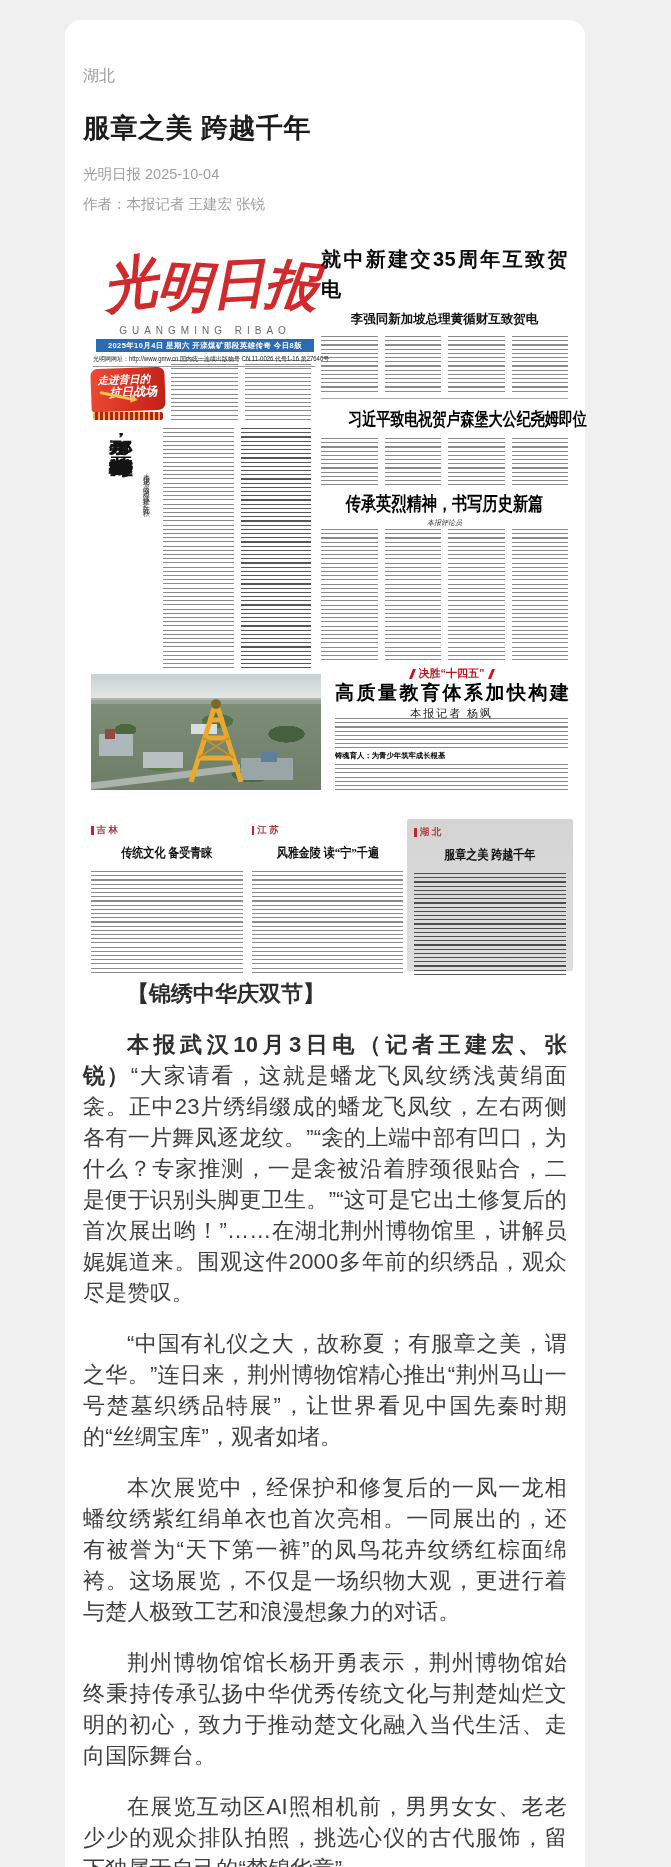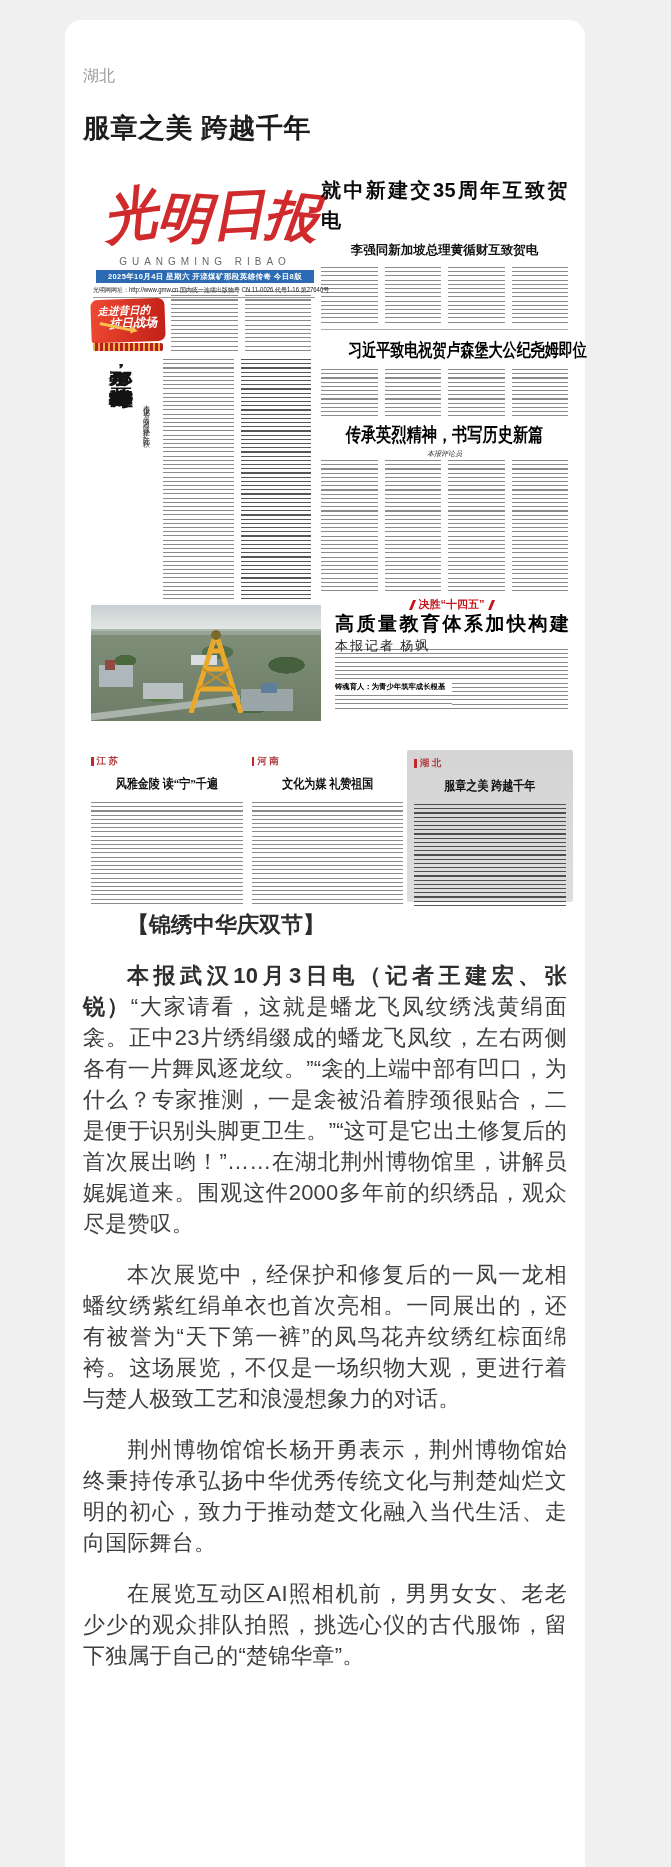--- a/index.html
+++ b/index.html
@@ -51,22 +51,22 @@
   #txtB{left:230px;top:212px;width:247px;height:50px;}
   #hl3{left:230px;top:266px;width:247px;font-weight:800;font-size:19px;line-height:24px;color:#000;
     white-space:nowrap;text-align:center;transform:scaleX(.8);transform-origin:center;}
   #byl3{left:230px;top:292px;width:247px;text-align:center;font-size:7px;color:#222;font-style:italic;}
   #txtC{left:230px;top:303px;width:247px;height:132px;}
   #tag4{left:244px;top:440px;width:233px;display:flex;align-items:center;justify-content:center;gap:5px;
     color:#c3151b;font-weight:700;font-size:11px;font-family:"Liberation Sans",sans-serif;}
   .slash{display:inline-block;width:4px;height:12px;background:#c3151b;transform:skewX(-22deg);}
   .slash.small{width:3px;height:10px;}
   #hl4{left:244px;top:454px;width:233px;text-align:left;font-weight:800;font-size:19px;color:#000;letter-spacing:2.5px;white-space:nowrap;}
-  #byl4{left:244px;top:480px;width:233px;text-align:left;font-size:13px;color:#222;letter-spacing:2px;}
-  #txtD{left:244px;top:492px;width:233px;height:60px;display:flex;}
+  #byl4{left:244px;top:480px;width:233px;text-align:center;font-size:11px;color:#222;letter-spacing:2px;}
+  #txtD{left:244px;top:492px;width:233px;height:72px;display:flex;flex-direction:column;}
   #txtD .dcol{flex:1;display:flex;flex-direction:column;}
   #subhead4{font-size:7.5px;font-weight:700;color:#000;white-space:nowrap;transform:scaleX(.98);transform-origin:left;
     margin:3px 0;}
 
   
   #txtE{left:80px;top:134px;width:140px;height:62px;}
   #banner{left:0;top:142px;width:74px;height:43px;background:linear-gradient(100deg,#ef4a33,#c21f17);
     border-radius:7px 7px 7px 3px;transform:rotate(-2deg);color:#fff;font-style:italic;font-weight:700;
     font-family:"Liberation Sans",sans-serif;padding:5px 0 0 7px;overflow:hidden;}
   #banner .l1{font-size:10.5px;line-height:12px;}
@@ -128,20 +128,22 @@
     margin:20px 0 0;letter-spacing:.2px;}
   .lead-bold{font-weight:700;color:#2f2f2f;}
 </style>
 </head>
 <body>
 
 <div class="card">
 
   <div class="region">湖北</div>
   <h1 class="title" style="margin-bottom:0">服章之美 跨越千年</h1>
+  <div class="meta1">光明日报 2025-10-04</div>
+  <div class="meta2">作者：本报记者 王建宏 张锐</div>
 
   <figure class="np" style="margin-right:0">
 
     <div class="abs" id="mast-logo">
       <span>光</span>
       <span>明</span>
       <span>日</span>
       <span>报</span>
     </div>
     <div class="abs" id="mast-latin">GUANGMING RIBAO</div>
@@ -246,38 +248,39 @@
           <line x1="25" y1="62" x2="56" y2="42"></line>
           <line x1="61" y1="62" x2="30" y2="42"></line>
         </g>
         <circle cx="43" cy="8" r="5" fill="#7a6a2f"></circle>
       </svg>
     </div>
 
 
     <div class="abs" id="cols">
       <div class="col">
+        <div class="col-tag">吉林</div>
+        <div class="col-hl">传统文化 备受青睐</div>
+        <div class="col-tx tx"></div>
+      </div>
+      <div class="col">
         <div class="col-tag">江苏</div>
         <div class="col-hl">风雅金陵 读“宁”千遍</div>
-        <div class="col-tx tx"></div>
-      </div>
-      <div class="col">
-        <div class="col-tag">河南</div>
-        <div class="col-hl">文化为媒 礼赞祖国</div>
         <div class="col-tx tx"></div>
       </div>
       <div class="col hl-col">
         <div class="col-tag">湖北</div>
         <div class="col-hl">服章之美 跨越千年</div>
         <div class="col-tx tx dark"></div>
       </div>
     </div>
   </figure>
 
   <div class="article">
     <div class="section-tag">【锦绣中华庆双节】</div>
     <p><span class="lead-bold">本报武汉10月3日电（记者王建宏、张锐）</span><span>“大家请看，这就是蟠龙飞凤纹绣浅黄绢面衾。正中23片绣绢缀成的蟠龙飞凤纹，左右两侧各有一片舞凤逐龙纹。”“衾的上端中部有凹口，为什么？专家推测，一是衾被沿着脖颈很贴合，二是便于识别头脚更卫生。”“这可是它出土修复后的首次展出哟！”……在湖北荆州博物馆里，讲解员娓娓道来。围观这件2000多年前的织绣品，观众尽是赞叹。</span></p>
+    <p>“中国有礼仪之大，故称夏；有服章之美，谓之华。”连日来，荆州博物馆精心推出“荆州马山一号楚墓织绣品特展”，让世界看见中国先秦时期的“丝绸宝库”，观者如堵。</p>
     <p>本次展览中，经保护和修复后的一凤一龙相蟠纹绣紫红绢单衣也首次亮相。一同展出的，还有被誉为“天下第一裤”的凤鸟花卉纹绣红棕面绵袴。这场展览，不仅是一场织物大观，更进行着与楚人极致工艺和浪漫想象力的对话。</p>
     <p>荆州博物馆馆长杨开勇表示，荆州博物馆始终秉持传承弘扬中华优秀传统文化与荆楚灿烂文明的初心，致力于推动楚文化融入当代生活、走向国际舞台。</p>
     <p>在展览互动区AI照相机前，男男女女、老老少少的观众排队拍照，挑选心仪的古代服饰，留下独属于自己的“楚锦华章”。</p>
   </div>
 
 </div>
 
 </body></html>

